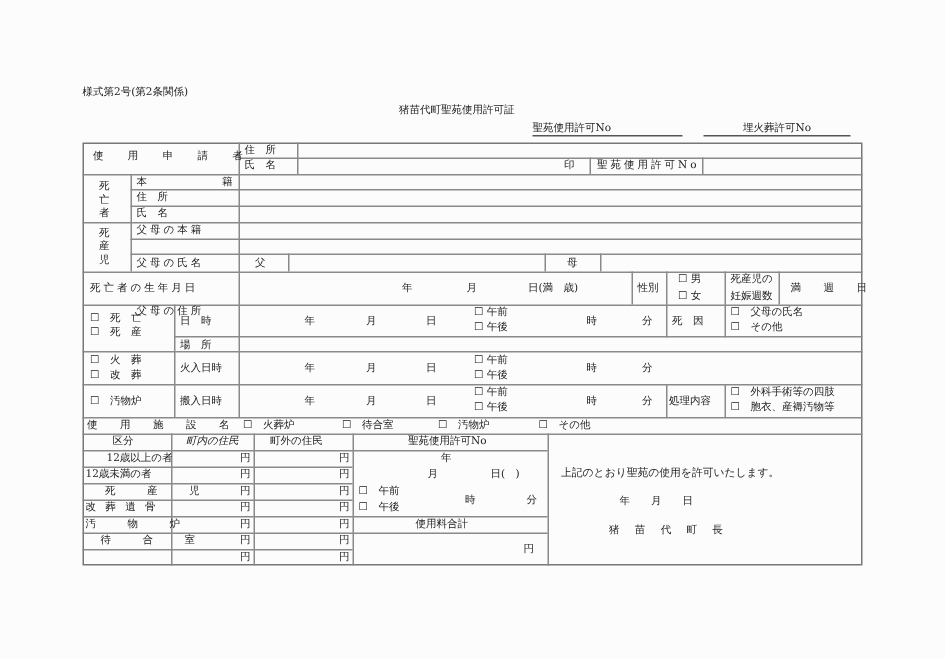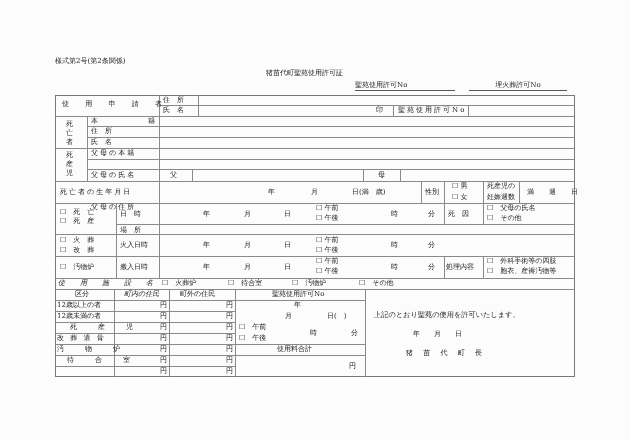--- a/index.html
+++ b/index.html
@@ -137,32 +137,32 @@
 <div class="t" style="left:244px;top:264px;">月</div>
 <div class="t" style="left:284px;top:264px;">日</div>
 <div class="t" style="left:316px;top:258px;">☐ <span>午前</span></div>
 <div class="t" style="left:316px;top:268px;">☐ <span>午後</span></div>
 <div class="t" style="left:391px;top:264px;">時</div>
 <div class="t" style="left:428px;top:264px;">分</div>
 <div class="t" style="left:446px;top:264px;">処理内容</div>
 <div class="t" style="left:487px;top:258px;">☐　<span>外科手術等の四肢</span></div>
 <div class="t" style="left:487px;top:268px;">☐　<span>胞衣、産褥汚物等</span></div>
 
-<div class="t sp" style="left:58px;top:280px;font-style:italic;">使　用　施　設　名</div>
+<div class="t sp" style="left:58px;top:280px;">使　用　施　設　名</div>
 <div class="t" style="left:162px;top:280px;">☐　<span>火葬炉</span></div>
 <div class="t" style="left:228px;top:280px;">☐　<span>待合室</span></div>
 <div class="t" style="left:292px;top:280px;">☐　<span>汚物炉</span></div>
 <div class="t" style="left:359px;top:280px;">☐　<span>その他</span></div>
 
 <div class="t" style="left:75px;top:291px;">区分</div>
 <div class="t" style="left:124px;top:291px;font-style:italic;">町内の住民</div>
 <div class="t" style="left:180px;top:291px;">町外の住民</div>
 <div class="t" style="left:272px;top:291px;">聖苑使用許可No</div>
 
-<div class="t" style="left:57px;top:302px;">12歳以上の者</div>
+<div class="t" style="left:57px;top:302px;padding-left:14px;">12歳以上の者</div>
 <div class="t" style="left:57px;top:313px;">12歳未満の者</div>
 <div class="t sp6" style="left:70px;top:324px;">死　産　児</div>
 <div class="t sp2" style="left:57px;top:335px;">改 葬 遺 骨</div>
 <div class="t sp6" style="left:57px;top:346px;">汚　物　炉</div>
 <div class="t sp6" style="left:67px;top:357px;">待　合　室</div>
 <div class="t" style="left:57px;top:368px;"></div>
 
 <div class="t" style="left:160px;top:302px;">円</div>
 <div class="t" style="left:160px;top:313px;">円</div>
 <div class="t" style="left:160px;top:324px;">円</div>

